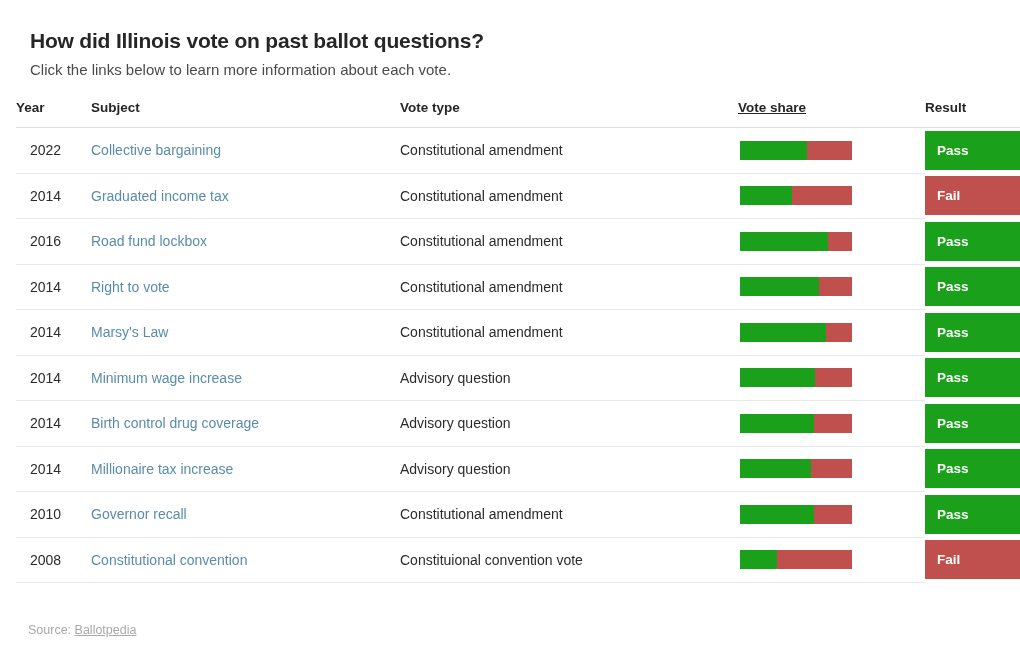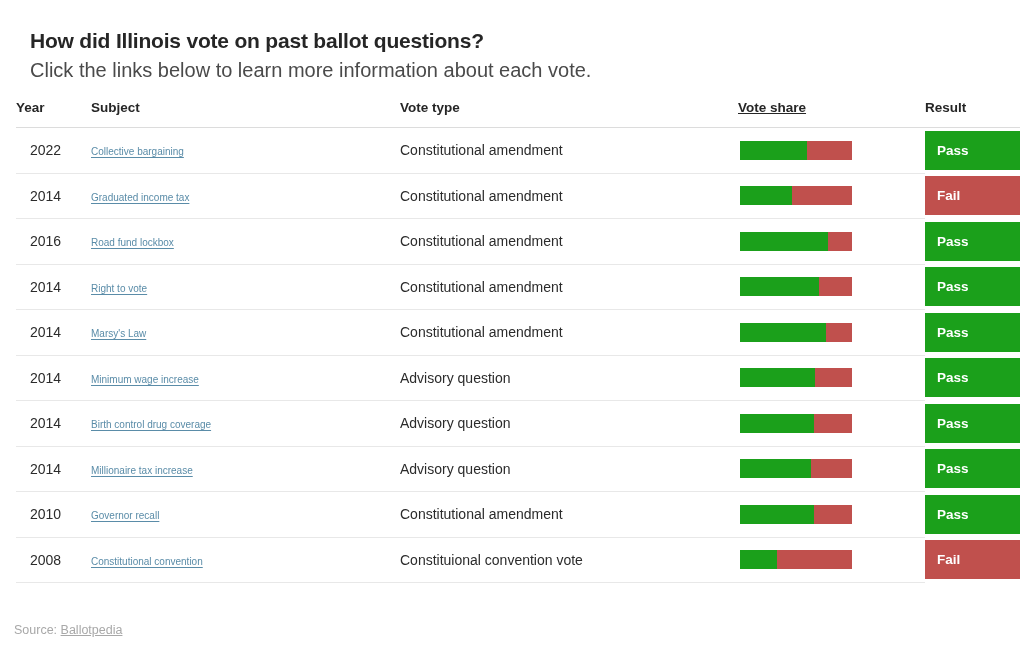--- a/index.html
+++ b/index.html
@@ -30,21 +30,21 @@
   }
   .title {
     font-size: 21px;
     font-weight: bold;
     letter-spacing: -0.2px;
     color: #262626;
     margin: 0;
     line-height: 26px;
   }
   .subtitle {
-    font-size: 20px;
+    font-size: 15px;
     font-weight: normal;
     color: #4a4a4a;
     margin: 6px 0 0 0;
     line-height: 20px;
   }
 
   
   .table-wrap {
     margin-top: 20px;
     padding: 0 0 0 0;
@@ -87,23 +87,22 @@
   th.h-share  { padding-left: 2px; text-decoration: underline; }
   th.h-result { padding-left: 12px; }
 
   td.cell-year    { padding-left: 14px !important; }
   td.cell-subject { padding-left: 0px !important; }
   td.cell-type    { padding-left: 0px !important; }
   td.cell-share   { padding-left: 2px !important; }
 
   .subject-link {
     color: #5a8ca8;
-    text-decoration: underline;
     text-underline-offset: 2px;
-    font-size: 10px;
+    font-size: 14px;
     cursor: pointer;
   }
 
   
   .bar {
     width: 112px;
     height: 19px;
     display: block;
     background: #c0504d;
     position: relative;
@@ -131,21 +130,21 @@
     font-size: 13.5px;
     font-weight: bold;
     color: #ffffff;
   }
   .result-box.pass { background: #1ba01b; }
   .result-box.fail { background: #c0504d; }
 
   
   .footer {
     position: absolute;
-    left: 14px;
+    left: 28px;
     bottom: 12px;
     font-size: 12.5px;
     color: #a8a8a8;
   }
   .footer a {
     color: #a8a8a8;
     text-decoration: underline;
     cursor: pointer;
   }
 </style>

